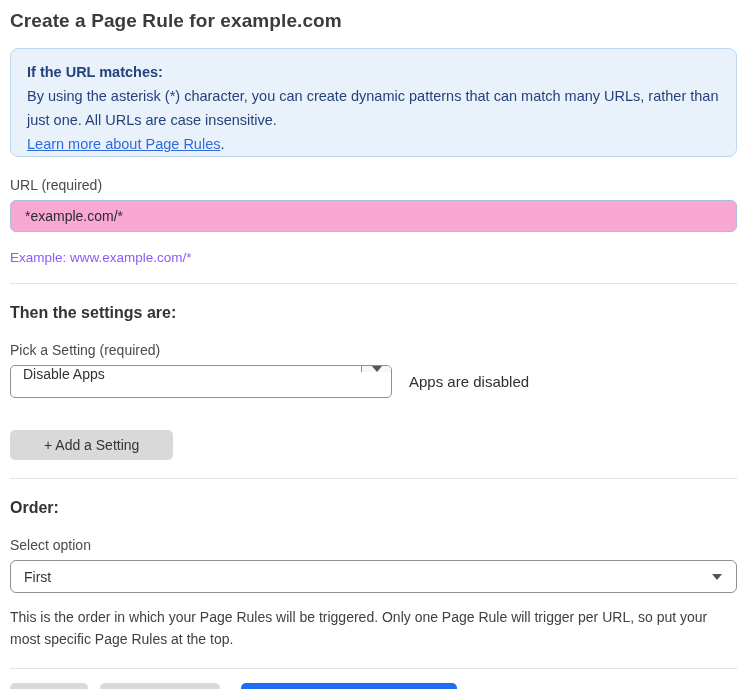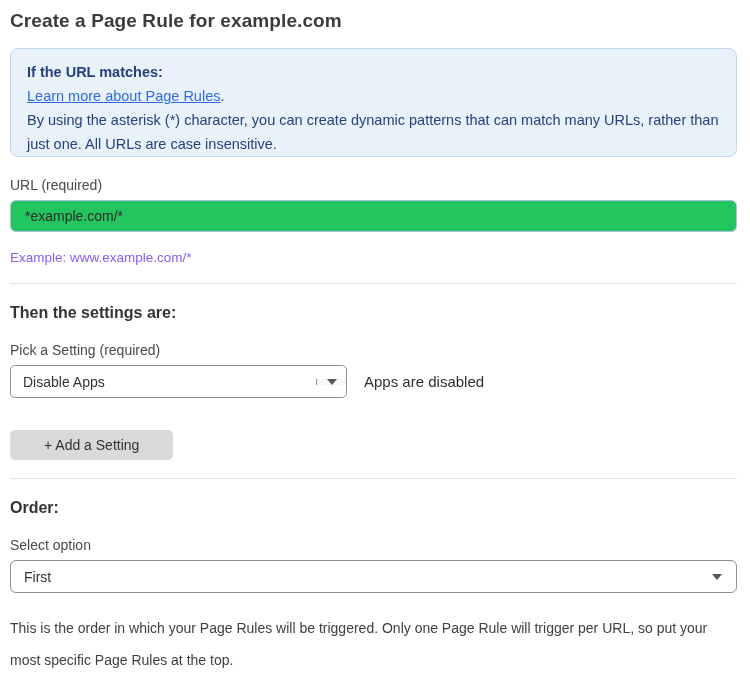--- a/index.html
+++ b/index.html
@@ -42,21 +42,21 @@
   .field-label {
     margin-top: 20px;
     font-size: 14px;
     color: #4a4a4a;
   }
 
   .url-input {
     margin-top: 7px;
     width: 100%;
     height: 32px;
-    background: #22c55e;
+    background: #f9a8d4;
     border: 1px solid #a9c0de;
     border-radius: 6px;
     padding: 1px 14px;
     font-family: "Liberation Sans", "DejaVu Sans", sans-serif;
     font-size: 14px;
     color: #2b2b2b;
     outline: none;
     display: block;
   }
 
@@ -78,27 +78,27 @@
     font-weight: bold;
     color: #333;
   }
 
   .setting-row {
     margin-top: 7px;
     display: flex;
     align-items: center;
   }
   .combobox {
-    width: 337px;
+    width: 382px;
     height: 33px;
     border: 1px solid #8f8f8f;
     border-radius: 5px;
     background: #ffffff;
     display: flex;
-    align-items: center;
+    align-items: flex-start;
     overflow: hidden;
     cursor: pointer;
   }
   .combobox-value {
     flex: 1;
     display: flex;
     align-items: center;
     padding-left: 12px;
     font-size: 14px;
     color: #333;
@@ -151,23 +151,23 @@
     display: flex;
     align-items: center;
     justify-content: space-between;
     padding: 0 14px 0 13px;
     font-size: 14px;
     color: #333;
     cursor: pointer;
   }
 
   .order-helper {
-    margin-top: 19px;
-    font-size: 14px;
-    line-height: 32px;
+    margin-top: 13px;
+    font-size: 14px;
+    line-height: 22px;
     color: #3f3f3f;
     max-width: 720px;
   }
 
   .actions-row {
     margin-top: 14px;
     display: flex;
     align-items: center;
   }
   .actions-row .btn { height: 31px; }
@@ -181,22 +181,22 @@
 </style>
 </head>
 <body>
 
 <div class="container">
 
   <h1 class="page-title">Create a Page Rule for example.com</h1>
 
   <div class="info-box">
     <div class="info-heading">If the URL matches:</div>
+    <div>By using the asterisk (*) character, you can create dynamic patterns that can match many URLs, rather than just one. All URLs are case insensitive.</div>
     <div><a class="info-link">Learn more about Page Rules</a><span>.</span></div>
-    <div>By using the asterisk (*) character, you can create dynamic patterns that can match many URLs, rather than just one. All URLs are case insensitive.</div>
   </div>
 
   <div class="field-label">URL (required)</div>
   <input class="url-input" type="text" value="*example.com/*" style="">
   <div class="helper-text">Example: www.example.com/*</div>
 
   <hr class="divider">
 
   <div class="section-heading">Then the settings are:</div>
 

